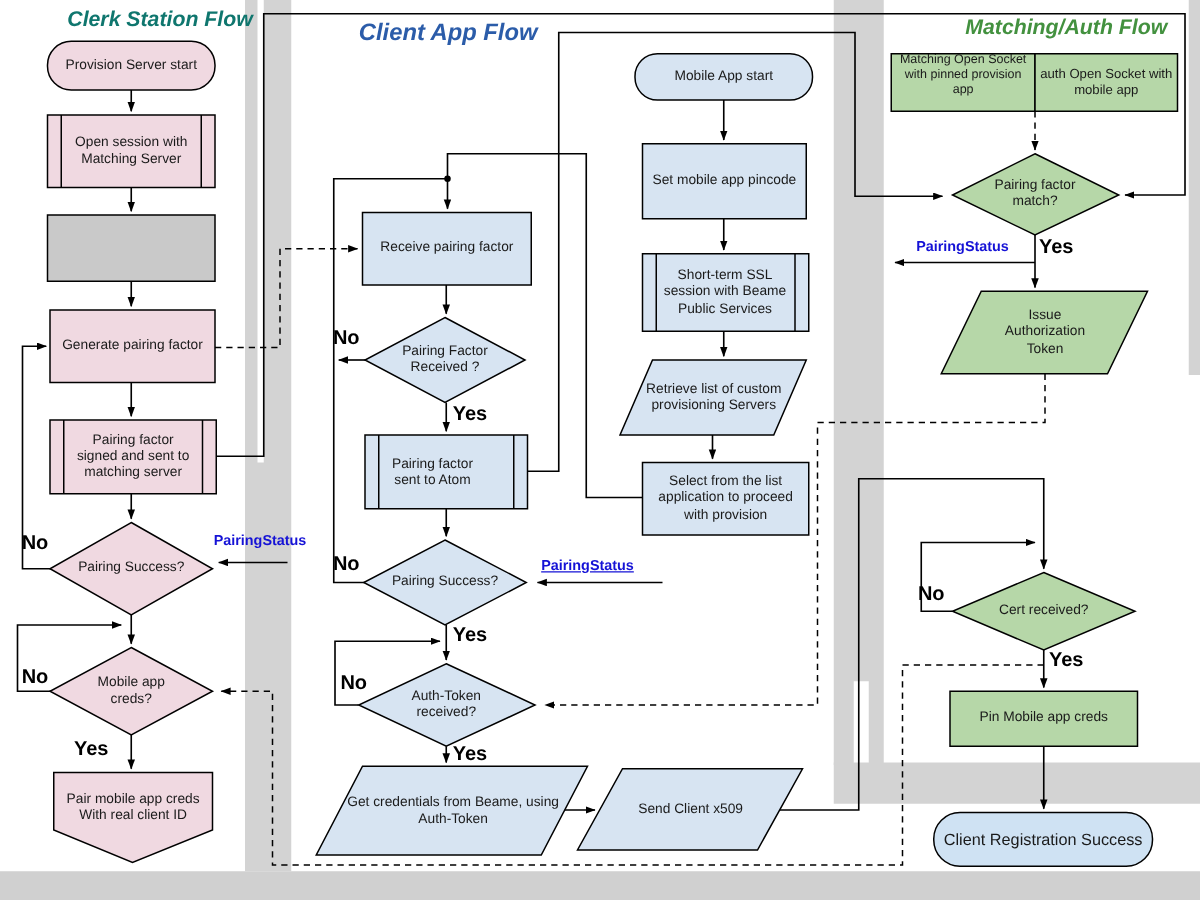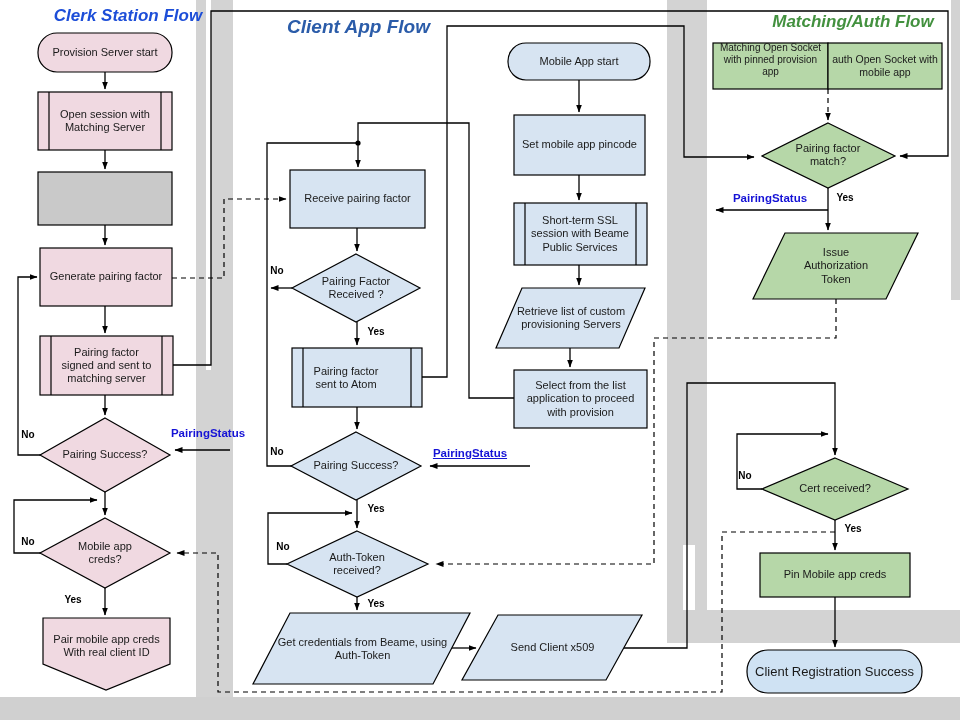--- a/index.html
+++ b/index.html
@@ -1,26 +1,26 @@
 <!DOCTYPE html>
 <html><head>
 <meta charset="utf-8">
 <style>
   html,body{margin:0;padding:0;background:#fff;}
   .stage{position:relative;width:960px;height:720px;background:#ffffff;overflow:hidden;
          font-family:"Liberation Sans",sans-serif;}
   .stage svg{position:absolute;left:0;top:0;}
   .lbl{position:absolute;display:flex;align-items:center;justify-content:center;
        text-align:center;font-size:11px;line-height:1.2;color:#1a1a1a;white-space:pre-line;}
-  .yn{font-weight:bold;font-size:10px;color:#000;}
+  .yn{font-weight:bold;font-size:16px;color:#000;}
   .ps{font-weight:bold;font-size:11.5px;color:#1512d6;}
   .ps.u{text-decoration:underline;}
   .title{position:absolute;font-weight:bold;font-style:italic;display:flex;
          align-items:center;justify-content:center;text-align:center;}
-  .t-clerk{color:#1d4ed8;font-size:17px;}
+  .t-clerk{color:#0f766e;font-size:17px;}
   .t-client{color:#2b5ca9;font-size:19px;}
   .t-match{color:#43913f;font-size:17px;}
   .footer-note{position:absolute;font-weight:bold;font-style:italic;color:#ad4a6f;
                font-size:13.5px;display:flex;align-items:center;}
 </style>
 </head>
 <body>
 
 <div class="stage">
 

